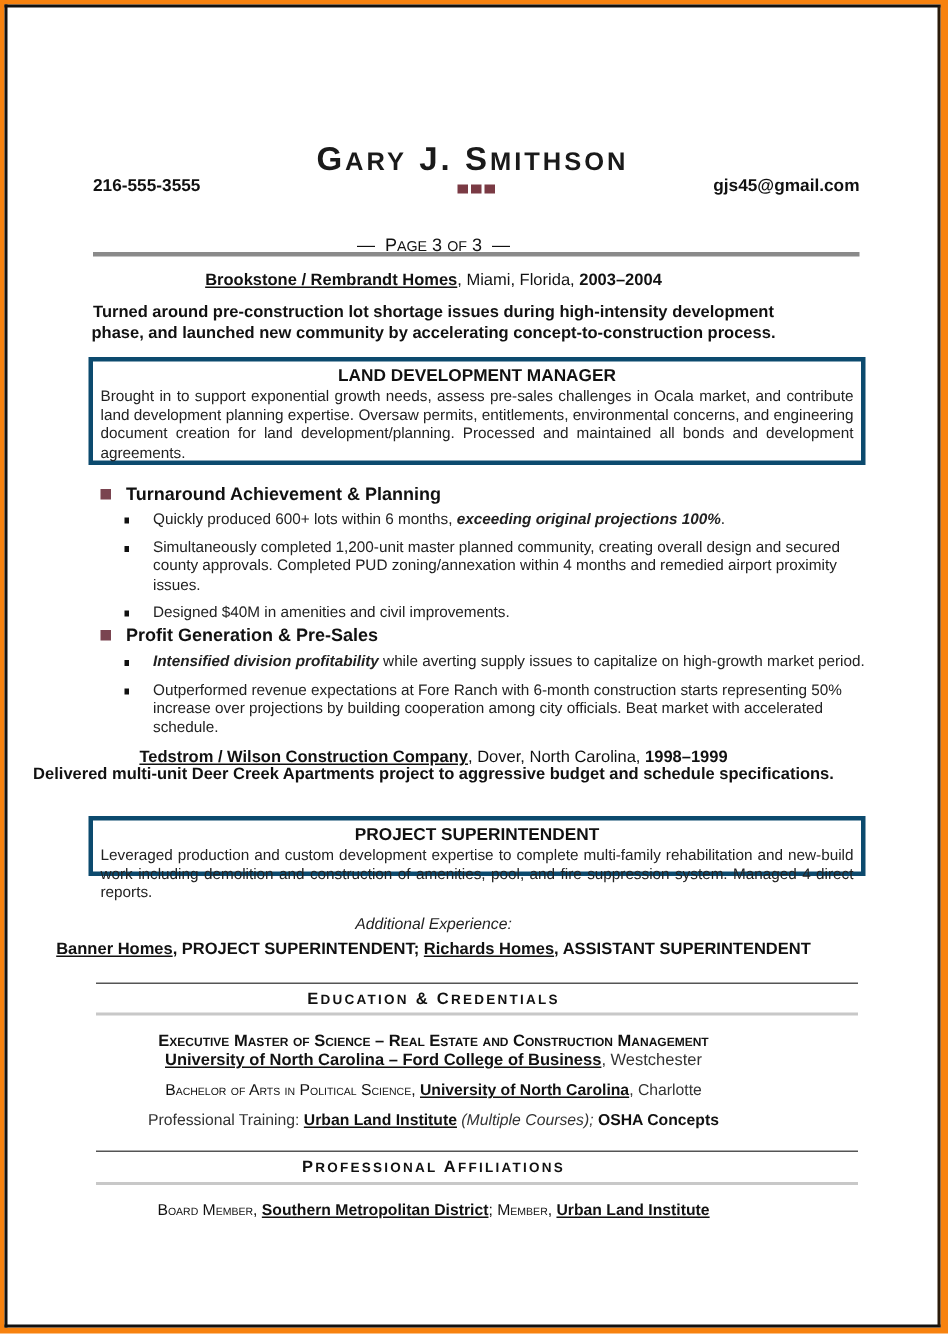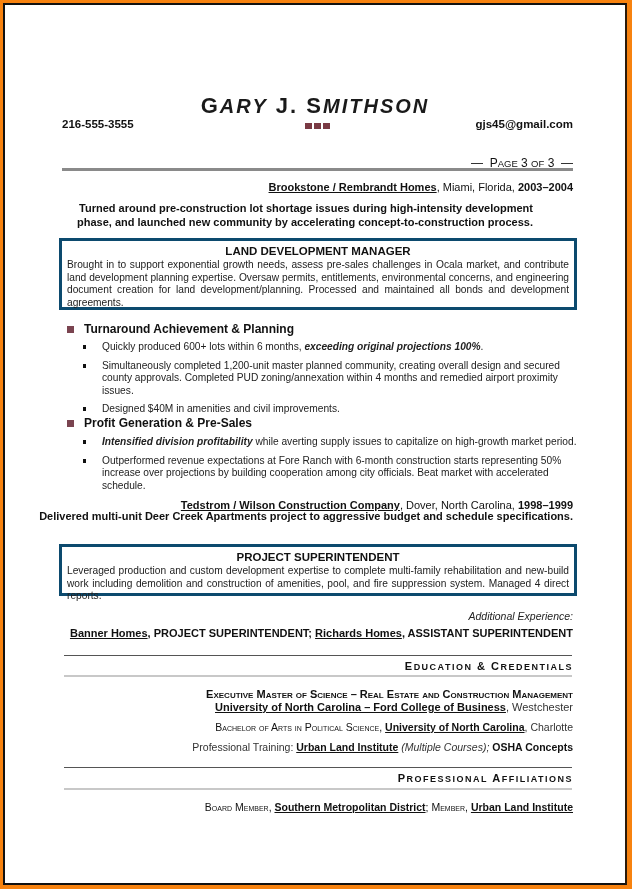--- a/index.html
+++ b/index.html
@@ -10,47 +10,47 @@
   .frame {
     position: absolute; left: 3px; top: 3px; width: 620px; height: 878px;
     border: 2px solid #111; border-right-color: #2a1a0a; background: #fff;
   }
   .page { position: absolute; left: 0; top: 0; width: 620px; height: 878px; }
 
   .name {
     position: absolute; left: 0; width: 620px; top: 88px; text-align: center;
     font-size: 22px; font-weight: bold; letter-spacing: 2px; color: #1a1a1a;
   }
-  .name .sm { font-size: 20px; font-style: italic; }
+  .name .sm { font-size: 17px; }
   .phone { position: absolute; left: 57px; top: 113px; font-size: 11.5px; font-weight: bold; }
   .email { position: absolute; right: 52px; top: 113px; font-size: 11.5px; font-weight: bold; }
   .squares { position: absolute; left: 300px; top: 118px; display: flex; gap: 2px; }
   .squares span { width: 7px; height: 6px; background: #7a3a44; display: block; }
   .top-rule { position: absolute; left: 57px; width: 511px; top: 163px; height: 3px; background: #8a8a8a; }
   .top-rule { top: 163px; }
 
-  .center { position: absolute; left: 0; width: 568px; text-align: right; }
+  .center { position: absolute; left: 0; width: 568px; text-align: center; }
   .pagenum { top: 151px; font-size: 12px; }
   .pagenum .sm { font-size: 9.5px; }
   .u { text-decoration: underline; font-weight: bold; }
   .b { font-weight: bold; }
   .i { font-style: italic; }
   .bi { font-weight: bold; font-style: italic; }
 
   .co1 { top: 176px; font-size: 11px; }
   .sum1 { top: 196px; font-size: 11px; font-weight: bold; line-height: 14px; padding: 0 40px; box-sizing: border-box; }
 
   .box {
     position: absolute; left: 54px; width: 518px; border: 3px solid #0c4a6e;
     box-sizing: border-box; padding: 4px 5px; background: #fff;
   }
   .box .title { text-align: center; font-weight: bold; font-size: 11.5px; margin-bottom: 2px; }
   .box .body { font-size: 10.2px; line-height: 12.5px; text-align: justify; color: #222; }
   .box1 { top: 233px; height: 72px; }
-  .box2 { top: 539px; height: 52px; }
+  .box2 { top: 539px; height: 40px; }
 
   .sect-head { position: absolute; left: 62px; font-size: 12px; font-weight: bold; display: flex; align-items: center; }
   .sect-head .sq { width: 7px; height: 7px; background: #7a4450; margin-right: 10px; display: inline-block; }
   .sh1 { top: 317px; }
   .sh2 { top: 411px; }
 
   .bullets { position: absolute; left: 78px; width: 500px; font-size: 10.2px; line-height: 12.5px; color: #222; }
   .bullets .li { position: relative; padding-left: 19px; margin-bottom: 6px; }
   .bullets .li .dot { position: absolute; left: 0; top: 4px; width: 3px; height: 4px; background: #111; }
   .bl1 { top: 336px; }

